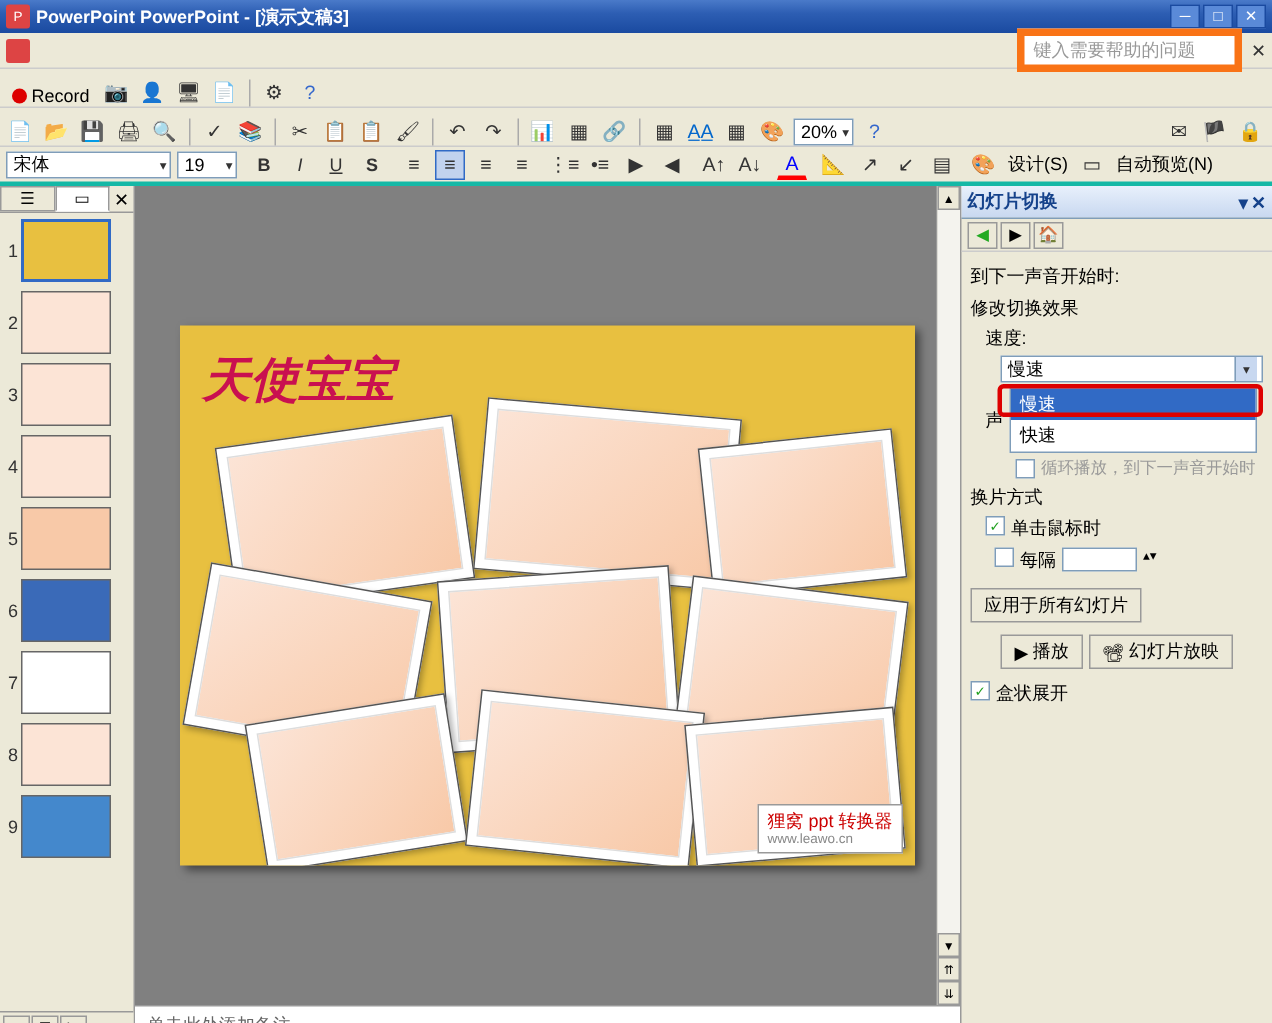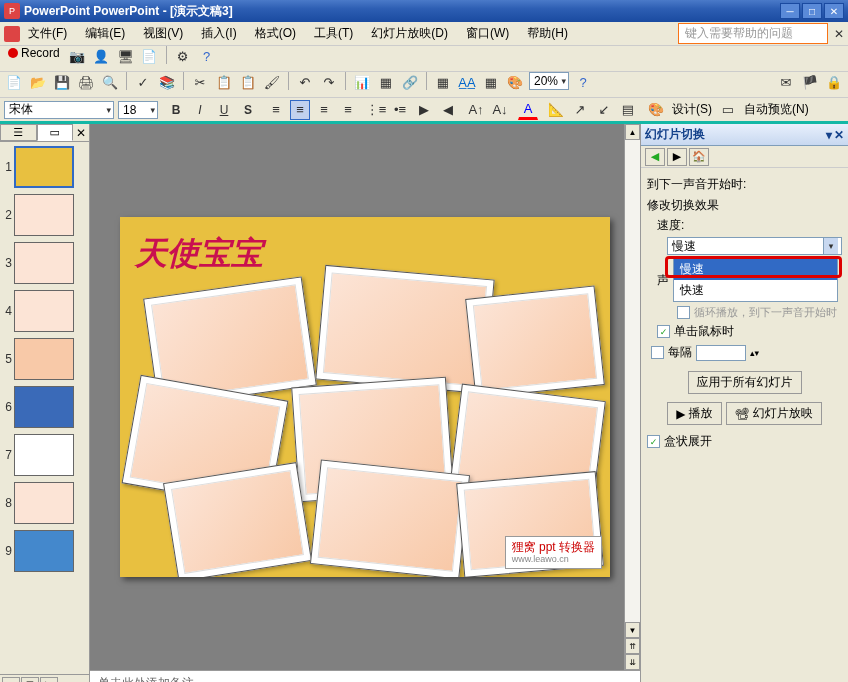--- a/index.html
+++ b/index.html
@@ -5,23 +5,23 @@
 *{box-sizing:border-box;margin:0;padding:0;font-family:"Microsoft YaHei",SimSun,Arial,sans-serif;font-size:12px}
 body{width:848px;height:682px;background:#ece9d8;overflow:hidden;position:relative}
 .titlebar{height:22px;background:linear-gradient(#4a7ac9,#2d5eb3 40%,#1a4aa0);color:#fff;display:flex;align-items:center;padding:0 4px}
 .titlebar .icon{width:16px;height:16px;background:#d44;border-radius:2px;margin-right:4px;display:flex;align-items:center;justify-content:center;font-size:9px;color:#fff}
 .titlebar .title{flex:1;font-weight:bold}
 .titlebar .winbtns{display:flex;gap:2px}
 .titlebar .winbtn{width:20px;height:16px;background:#5a8ad8;border:1px solid #1a4aa0;display:flex;align-items:center;justify-content:center;color:#fff;font-size:10px}
 .menubar{height:24px;background:#ece9d8;display:flex;align-items:center;padding:0 4px;border-bottom:1px solid #ccc}
 .menubar .mleft{display:flex;align-items:center;gap:10px}
 .menubar .mitem{padding:2px 4px;cursor:default}
-.menubar .helpbox{margin-left:auto;border:1px solid #f97316;padding:1px 6px;color:#999;width:150px;background:#fff}
+.menubar .helpbox{margin-left:auto;border:5px solid #f97316;padding:1px 6px;color:#999;width:150px;background:#fff}
 .menubar .closex{margin-left:6px;color:#333}
-.toolbar{height:26px;background:#ece9d8;display:flex;align-items:flex-start;padding:0 4px;gap:4px;border-bottom:1px solid #ccc}
+.toolbar{height:26px;background:#ece9d8;display:flex;align-items:flex-end;padding:0 4px;gap:4px;border-bottom:1px solid #ccc}
 .toolbar .sep{width:1px;height:18px;background:#aaa;margin:0 2px}
 .tbtn{width:20px;height:20px;display:flex;align-items:center;justify-content:center;border:1px solid transparent;font-size:13px;color:#333}
 .record-btn{display:flex;align-items:center;gap:3px;padding:0 4px}
 .record-dot{width:10px;height:10px;background:#d00;border-radius:50%}
 .fontbar{height:26px;background:#ece9d8;display:flex;align-items:center;padding:0 4px;gap:4px;border-bottom:3px solid #14b8a6}
 .combo{border:1px solid #7f9db9;background:#fff;padding:1px 14px 1px 4px;position:relative;height:18px;display:flex;align-items:center}
 .combo::after{content:"▾";position:absolute;right:2px;color:#333;font-size:9px}
 .fontname{width:110px}
 .fontsize{width:40px}
 .zoom{width:40px}
@@ -57,21 +57,21 @@
 .listbox{border:1px solid #7f9db9;background:#fff;height:140px;overflow-y:auto;position:relative}
 .listitem{padding:2px 6px;cursor:default}
 .listitem.sel{background:#316ac5;color:#fff}
 .redbox{position:absolute;border:3px solid #d00;border-radius:4px;pointer-events:none}
 .fieldrow{display:flex;align-items:center;margin:3px 0;gap:4px}
 .selectbox{border:1px solid #7f9db9;background:#fff;padding:1px 4px;flex:1;position:relative;height:18px;display:flex;align-items:center}
 .selectbox::after{content:"▾";position:absolute;right:3px;color:#333;font-size:9px;background:#c8d8f0;width:14px;text-align:center;border-left:1px solid #7f9db9;top:0;bottom:0;line-height:16px}
 .dropdown{border:1px solid #7f9db9;background:#fff;position:relative}
 .dropitem{padding:2px 6px}
 .dropitem.sel{background:#316ac5;color:#fff}
-.chkrow{display:flex;align-items:center;gap:4px;margin:4px 0}
+.chkrow{display:flex;align-items:flex-start;gap:4px;margin:4px 0}
 .chk{width:13px;height:13px;border:1px solid #7f9db9;background:#fff;display:flex;align-items:center;justify-content:center;font-size:9px;color:#21a121}
 .tpbtn{border:1px solid #999;background:#ece9d8;padding:2px 8px;margin:4px 0;display:inline-flex;align-items:center;gap:3px}
 .viewbtns{height:20px;background:#ece9d8;border-top:1px solid #999;display:flex;align-items:center;padding:0 2px;gap:1px}
 .viewbtn{width:18px;height:16px;border:1px solid #999;background:#ece9d8;display:flex;align-items:center;justify-content:center;font-size:10px}
 .txtinput{border:1px solid #7f9db9;background:#fff;width:50px;padding:1px 2px;height:16px}
 </style>
 </head>
 <body>
 
 <div class="titlebar">
@@ -79,31 +79,20 @@
   <span class="title">PowerPoint PowerPoint - [演示文稿3]</span>
   <div class="winbtns">
     <div class="winbtn">─</div>
     <div class="winbtn">□</div>
     <div class="winbtn">✕</div>
   </div>
 </div>
 
 <div class="menubar">
   <span class="icon" style="width:16px;height:16px;background:#d44;border-radius:2px;margin-right:4px"></span>
-  <div class="mleft">
-    <span class="mitem">文件(F)</span>
-    <span class="mitem">编辑(E)</span>
-    <span class="mitem">视图(V)</span>
-    <span class="mitem">插入(I)</span>
-    <span class="mitem">格式(O)</span>
-    <span class="mitem">工具(T)</span>
-    <span class="mitem">幻灯片放映(D)</span>
-    <span class="mitem">窗口(W)</span>
-    <span class="mitem">帮助(H)</span>
-  </div>
   <div class="helpbox">键入需要帮助的问题</div>
   <span class="closex">✕</span>
 </div>
 
 <div class="toolbar">
   <div class="record-btn">
       <span class="record-dot"></span>
       <span>Record</span>
     </div>
   <span class="tbtn">📷</span>
@@ -144,21 +133,21 @@
   <div class="combo zoom">20%</div>
   <span class="tbtn" style="color:#36c">?</span>
   <div style="flex:1"></div>
   <span class="tbtn">✉</span>
   <span class="tbtn">🏴</span>
   <span class="tbtn">🔒</span>
 </div>
 
 <div class="fontbar">
   <div class="combo fontname">宋体</div>
-  <div class="combo fontsize">18</div>
+  <div class="combo fontsize">19</div>
   <div class="sep"></div>
   <span class="tbtn">
       <b>B</b>
     </span>
   <span class="tbtn">
       <i>I</i>
     </span>
   <span class="tbtn">
       <u>U</u>
     </span>
@@ -302,31 +291,32 @@
             <div class="dropitem sel">慢速</div>
             <div class="dropitem">快速</div>
           </div>
         </div>
         <div class="redbox" style="top:-2px;left:18px;right:0;height:22px"></div>
       </div>
       <div class="chkrow" style="margin-left:30px">
         <div class="chk"></div>
         <span style="color:#999;font-size:11px;line-height:1.2">循环播放，到下一声音开始时</span>
       </div>
+      <div class="tplabel">换片方式</div>
       <div class="chkrow" style="margin-left:10px">
         <div class="chk">✓</div>
         <span>单击鼠标时</span>
       </div>
-      <div class="chkrow" style="margin-left:4px">
+      <div class="chkrow" style="margin-left:16px">
         <div class="chk"></div>
         <span>每隔</span>
         <input class="txtinput" style="">
         <span style="font-size:9px">▴▾</span>
       </div>
-      <div style="text-align:center;margin-top:6px">
+      <div style="margin-top:6px">
         <div class="tpbtn">应用于所有幻灯片</div>
       </div>
       <div style="display:flex;gap:4px;justify-content:center">
         <div class="tpbtn">▶ <span>播放</span></div>
         <div class="tpbtn">📽 <span>幻灯片放映</span></div>
       </div>
       <div class="chkrow">
         <div class="chk">✓</div>
         <span>盒状展开</span>
       </div>

